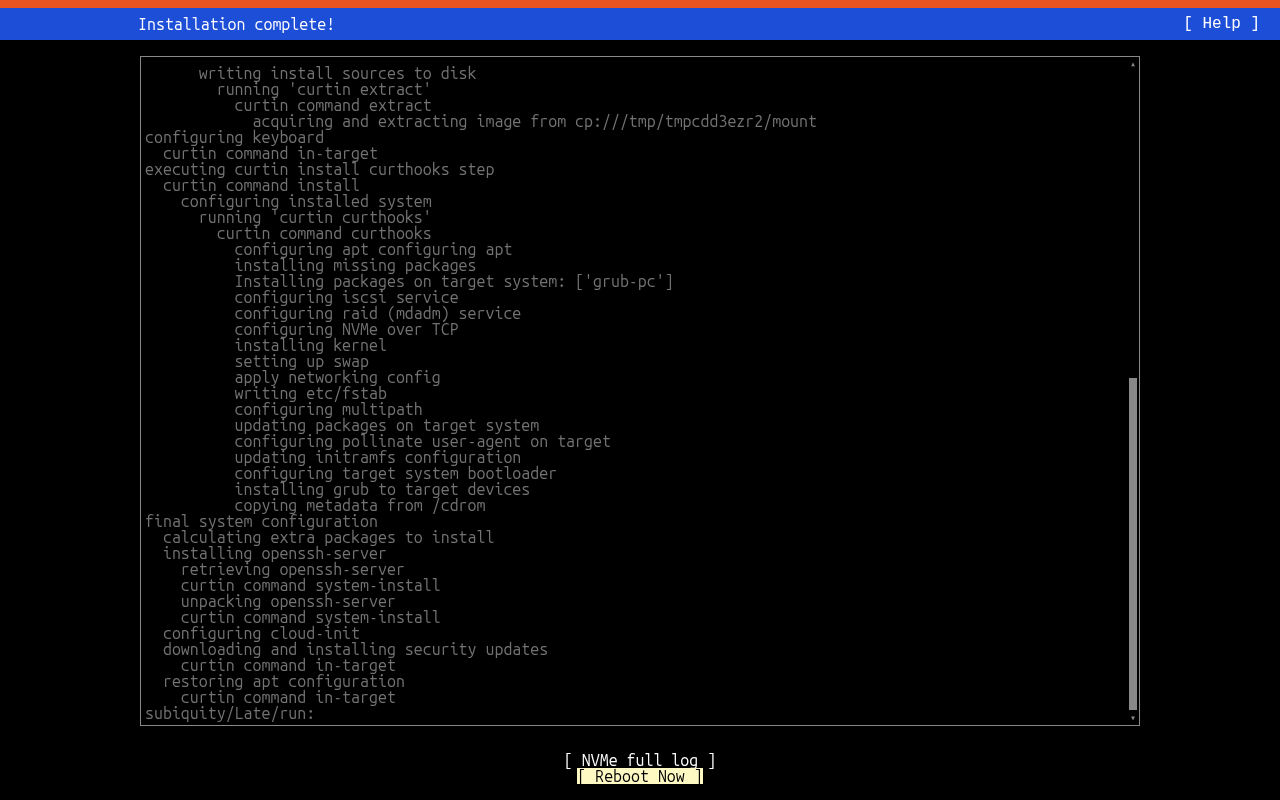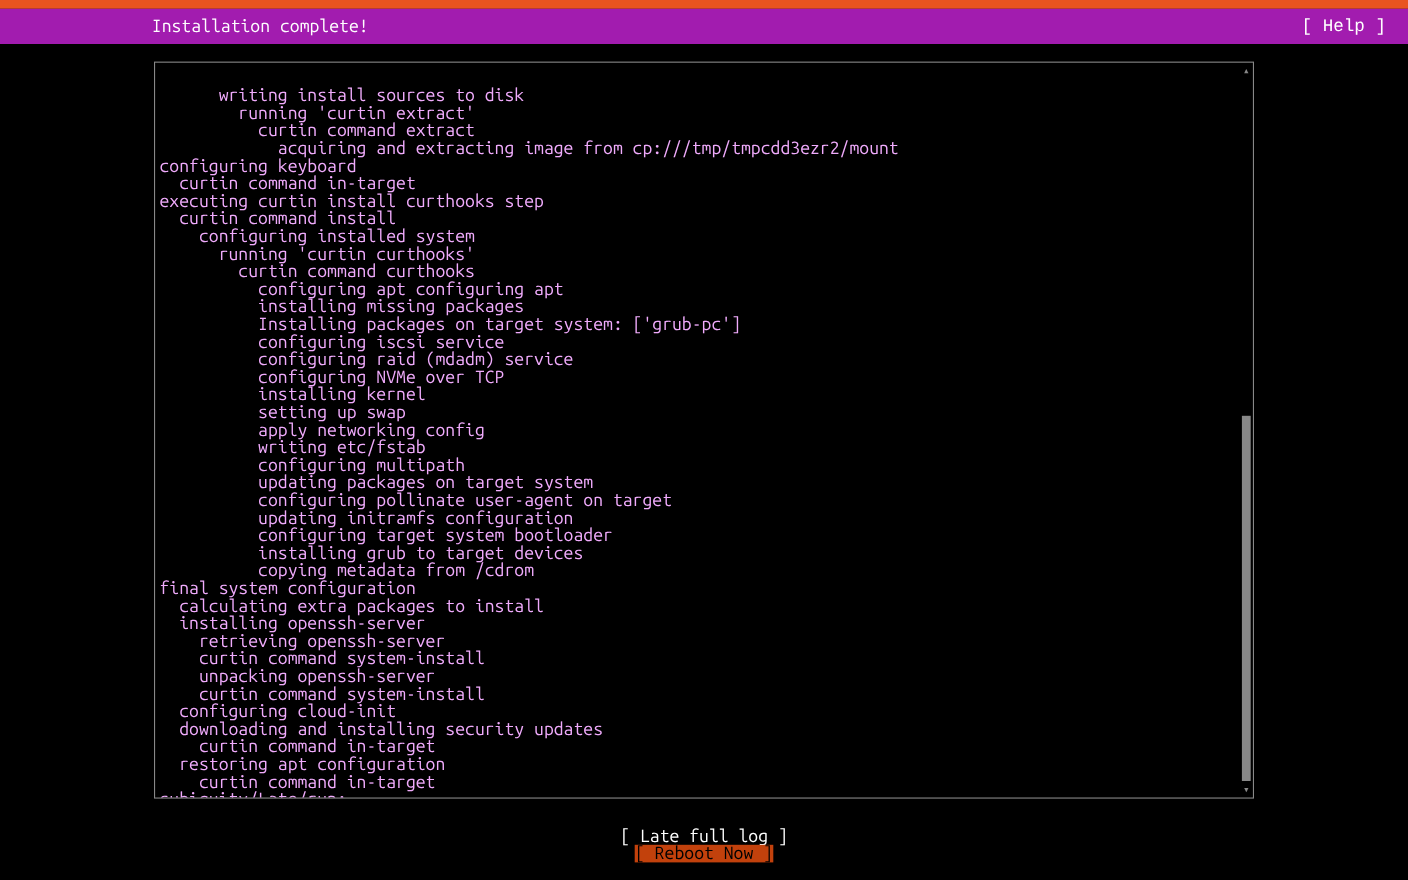--- a/index.html
+++ b/index.html
@@ -10,21 +10,21 @@
     font-size:16px;
     color:#fff;
     overflow:hidden;
   }
   .topstrip{
     height:8px;
     background:#e95420;
   }
   .header{
     height:32px;
-    background:#a21caf;
+    background:#1d4ed8;
     display:flex;
     align-items:center;
     justify-content:space-between;
     padding:0 20px 0 138px;
     color:#fff;
     box-sizing:border-box;
   }
   .header span{line-height:32px;}
   .help{color:#fff;font-family:Liberation Mono, monospace;}
   .logbox{
@@ -36,23 +36,22 @@
     border:1px solid #888;
     box-sizing:border-box;
     overflow:hidden;
   }
   .logcontent{
     position:absolute;
     left:4px;top:0;right:12px;bottom:0;
     overflow:hidden;
     line-height:16px;
     white-space:pre;
-    color:#f0abfc;
+    color:#737373;
     padding-top:8px;
-    margin-top:14px;
   }
   .logcontent .line{height:16px;}
   .scrollbar{
     position:absolute;
     right:2px;
     top:2px;
     width:8px;
     bottom:2px;
   }
   .scroll-arrow{
@@ -73,21 +72,21 @@
     width:1280px;
     top:752px;
     text-align:center;
     line-height:16px;
   }
   .btn{
     display:inline-block;
     color:#fff;
   }
   .btn-primary{
-    background:#c2410c;
+    background:#fef9c3;
     color:#000;
   }
 </style>
 </head>
 <body>
 
 <div class="topstrip"></div>
 <div class="header">
   <span>Installation complete!</span>
   <span class="help">[ Help ]</span>
@@ -96,15 +95,15 @@
 <div class="logbox">
   <div class="logcontent" id="logcontent"><div class="line">      writing install sources to disk</div><div class="line">        running 'curtin extract'</div><div class="line">          curtin command extract</div><div class="line">            acquiring and extracting image from cp:///tmp/tmpcdd3ezr2/mount</div><div class="line">configuring keyboard</div><div class="line">  curtin command in-target</div><div class="line">executing curtin install curthooks step</div><div class="line">  curtin command install</div><div class="line">    configuring installed system</div><div class="line">      running 'curtin curthooks'</div><div class="line">        curtin command curthooks</div><div class="line">          configuring apt configuring apt</div><div class="line">          installing missing packages</div><div class="line">          Installing packages on target system: ['grub-pc']</div><div class="line">          configuring iscsi service</div><div class="line">          configuring raid (mdadm) service</div><div class="line">          configuring NVMe over TCP</div><div class="line">          installing kernel</div><div class="line">          setting up swap</div><div class="line">          apply networking config</div><div class="line">          writing etc/fstab</div><div class="line">          configuring multipath</div><div class="line">          updating packages on target system</div><div class="line">          configuring pollinate user-agent on target</div><div class="line">          updating initramfs configuration</div><div class="line">          configuring target system bootloader</div><div class="line">          installing grub to target devices</div><div class="line">          copying metadata from /cdrom</div><div class="line">final system configuration</div><div class="line">  calculating extra packages to install</div><div class="line">  installing openssh-server</div><div class="line">    retrieving openssh-server</div><div class="line">    curtin command system-install</div><div class="line">    unpacking openssh-server</div><div class="line">    curtin command system-install</div><div class="line">  configuring cloud-init</div><div class="line">  downloading and installing security updates</div><div class="line">    curtin command in-target</div><div class="line">  restoring apt configuration</div><div class="line">    curtin command in-target</div><div class="line">subiquity/Late/run:</div></div>
   <div class="scrollbar">
     <div class="scroll-arrow">▴</div>
     <div class="scroll-thumb" id="scrollthumb" style="top: 48%; height: 50%;"></div>
     <div class="scroll-arrow" style="position:absolute;bottom:0;left:0;width:8px">▾</div>
   </div>
 </div>
 
 <div class="buttons">
-  <span class="btn">[ Late full log ]</span><br>
+  <span class="btn">[ NVMe full log ]</span><br>
   <span class="btn btn-primary">[ Reboot Now     ]</span>
 </div>
 
 </body></html>

